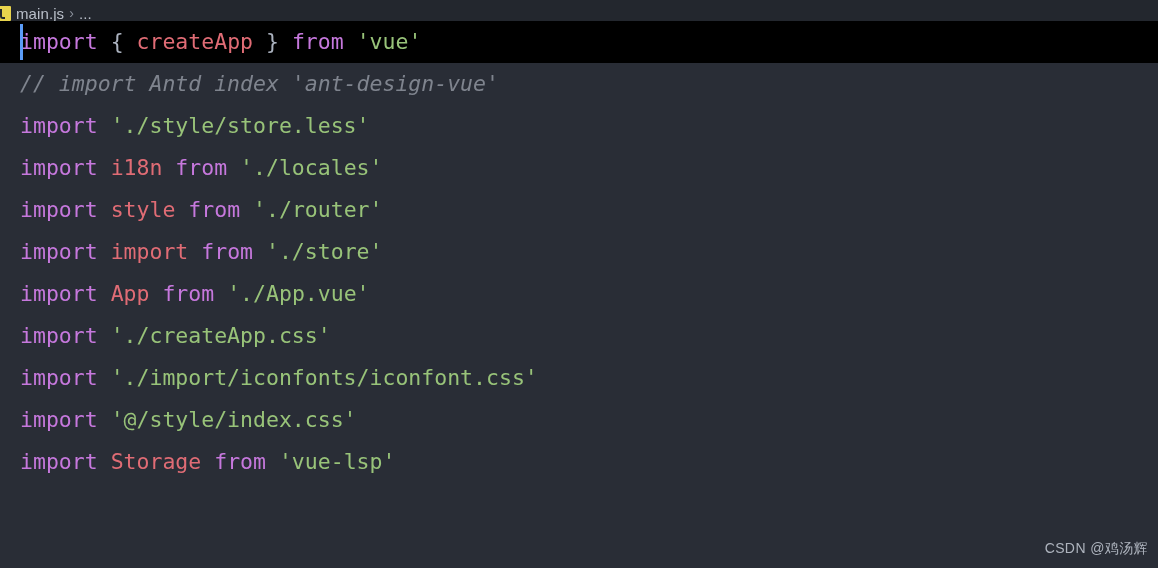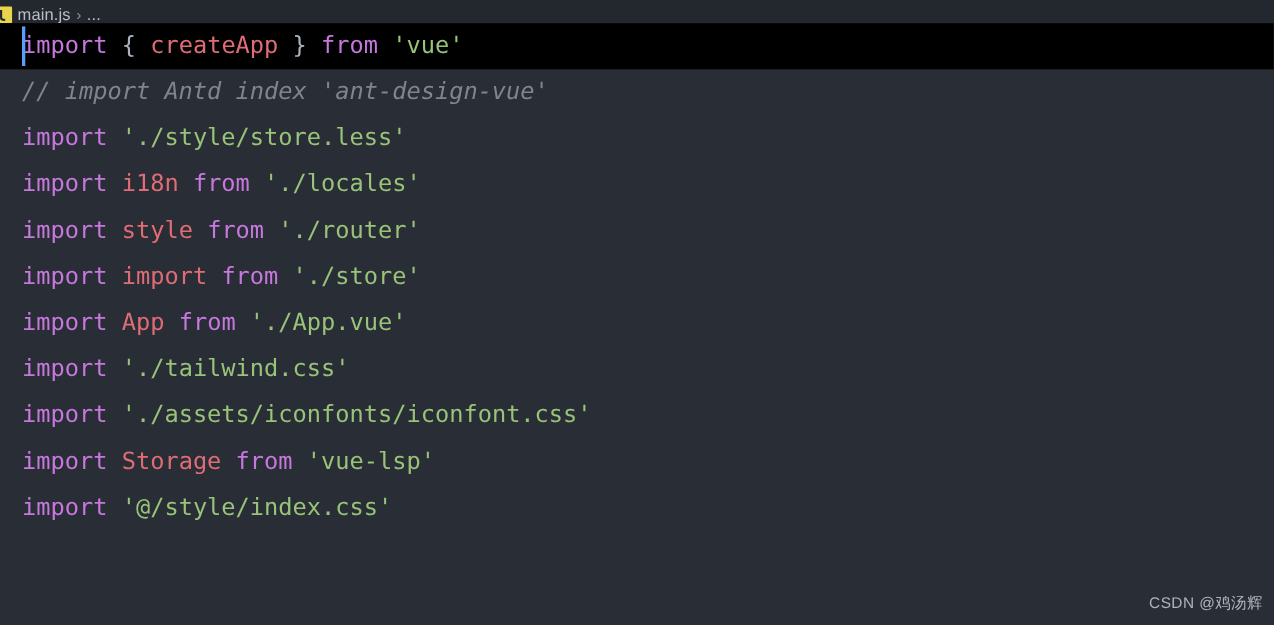--- a/index.html
+++ b/index.html
@@ -146,21 +146,21 @@
   </div>
 
   <div class="code-area" id="code-area">
       <div class="code-line active"><span class="cursor"></span><span class="tok-keyword">import</span><span class="tok-punct"> </span><span class="tok-punct">{</span><span class="tok-punct"> </span><span class="tok-ident">createApp</span><span class="tok-punct"> </span><span class="tok-punct">}</span><span class="tok-punct"> </span><span class="tok-keyword">from</span><span class="tok-punct"> </span><span class="tok-string">'vue'</span></div>
       <div class="code-line"><span class="tok-comment">// import Antd index 'ant-design-vue'</span></div>
       <div class="code-line"><span class="tok-keyword">import</span><span class="tok-punct"> </span><span class="tok-string">'./style/store.less'</span></div>
       <div class="code-line"><span class="tok-keyword">import</span><span class="tok-punct"> </span><span class="tok-ident">i18n</span><span class="tok-punct"> </span><span class="tok-keyword">from</span><span class="tok-punct"> </span><span class="tok-string">'./locales'</span></div>
       <div class="code-line"><span class="tok-keyword">import</span><span class="tok-punct"> </span><span class="tok-ident">style</span><span class="tok-punct"> </span><span class="tok-keyword">from</span><span class="tok-punct"> </span><span class="tok-string">'./router'</span></div>
       <div class="code-line"><span class="tok-keyword">import</span><span class="tok-punct"> </span><span class="tok-ident">import</span><span class="tok-punct"> </span><span class="tok-keyword">from</span><span class="tok-punct"> </span><span class="tok-string">'./store'</span></div>
       <div class="code-line"><span class="tok-keyword">import</span><span class="tok-punct"> </span><span class="tok-ident">App</span><span class="tok-punct"> </span><span class="tok-keyword">from</span><span class="tok-punct"> </span><span class="tok-string">'./App.vue'</span></div>
-      <div class="code-line"><span class="tok-keyword">import</span><span class="tok-punct"> </span><span class="tok-string">'./tailwind.css'</span></div>
-      <div class="code-line"><span class="tok-keyword">import</span><span class="tok-punct"> </span><span class="tok-string">'./assets/iconfonts/iconfont.css'</span></div>
+      <div class="code-line"><span class="tok-keyword">import</span><span class="tok-punct"> </span><span class="tok-string">'./createApp.css'</span></div>
+      <div class="code-line"><span class="tok-keyword">import</span><span class="tok-punct"> </span><span class="tok-string">'./import/iconfonts/iconfont.css'</span></div>
+      <div class="code-line"><span class="tok-keyword">import</span><span class="tok-punct"> </span><span class="tok-string">'@/style/index.css'</span></div>
       <div class="code-line"><span class="tok-keyword">import</span><span class="tok-punct"> </span><span class="tok-ident">Storage</span><span class="tok-punct"> </span><span class="tok-keyword">from</span><span class="tok-punct"> </span><span class="tok-string">'vue-lsp'</span></div>
-      <div class="code-line"><span class="tok-keyword">import</span><span class="tok-punct"> </span><span class="tok-string">'@/style/index.css'</span></div>
     </div>
 
   <div class="watermark">CSDN @鸡汤辉</div>
 
 </div>
 
 </body></html>

